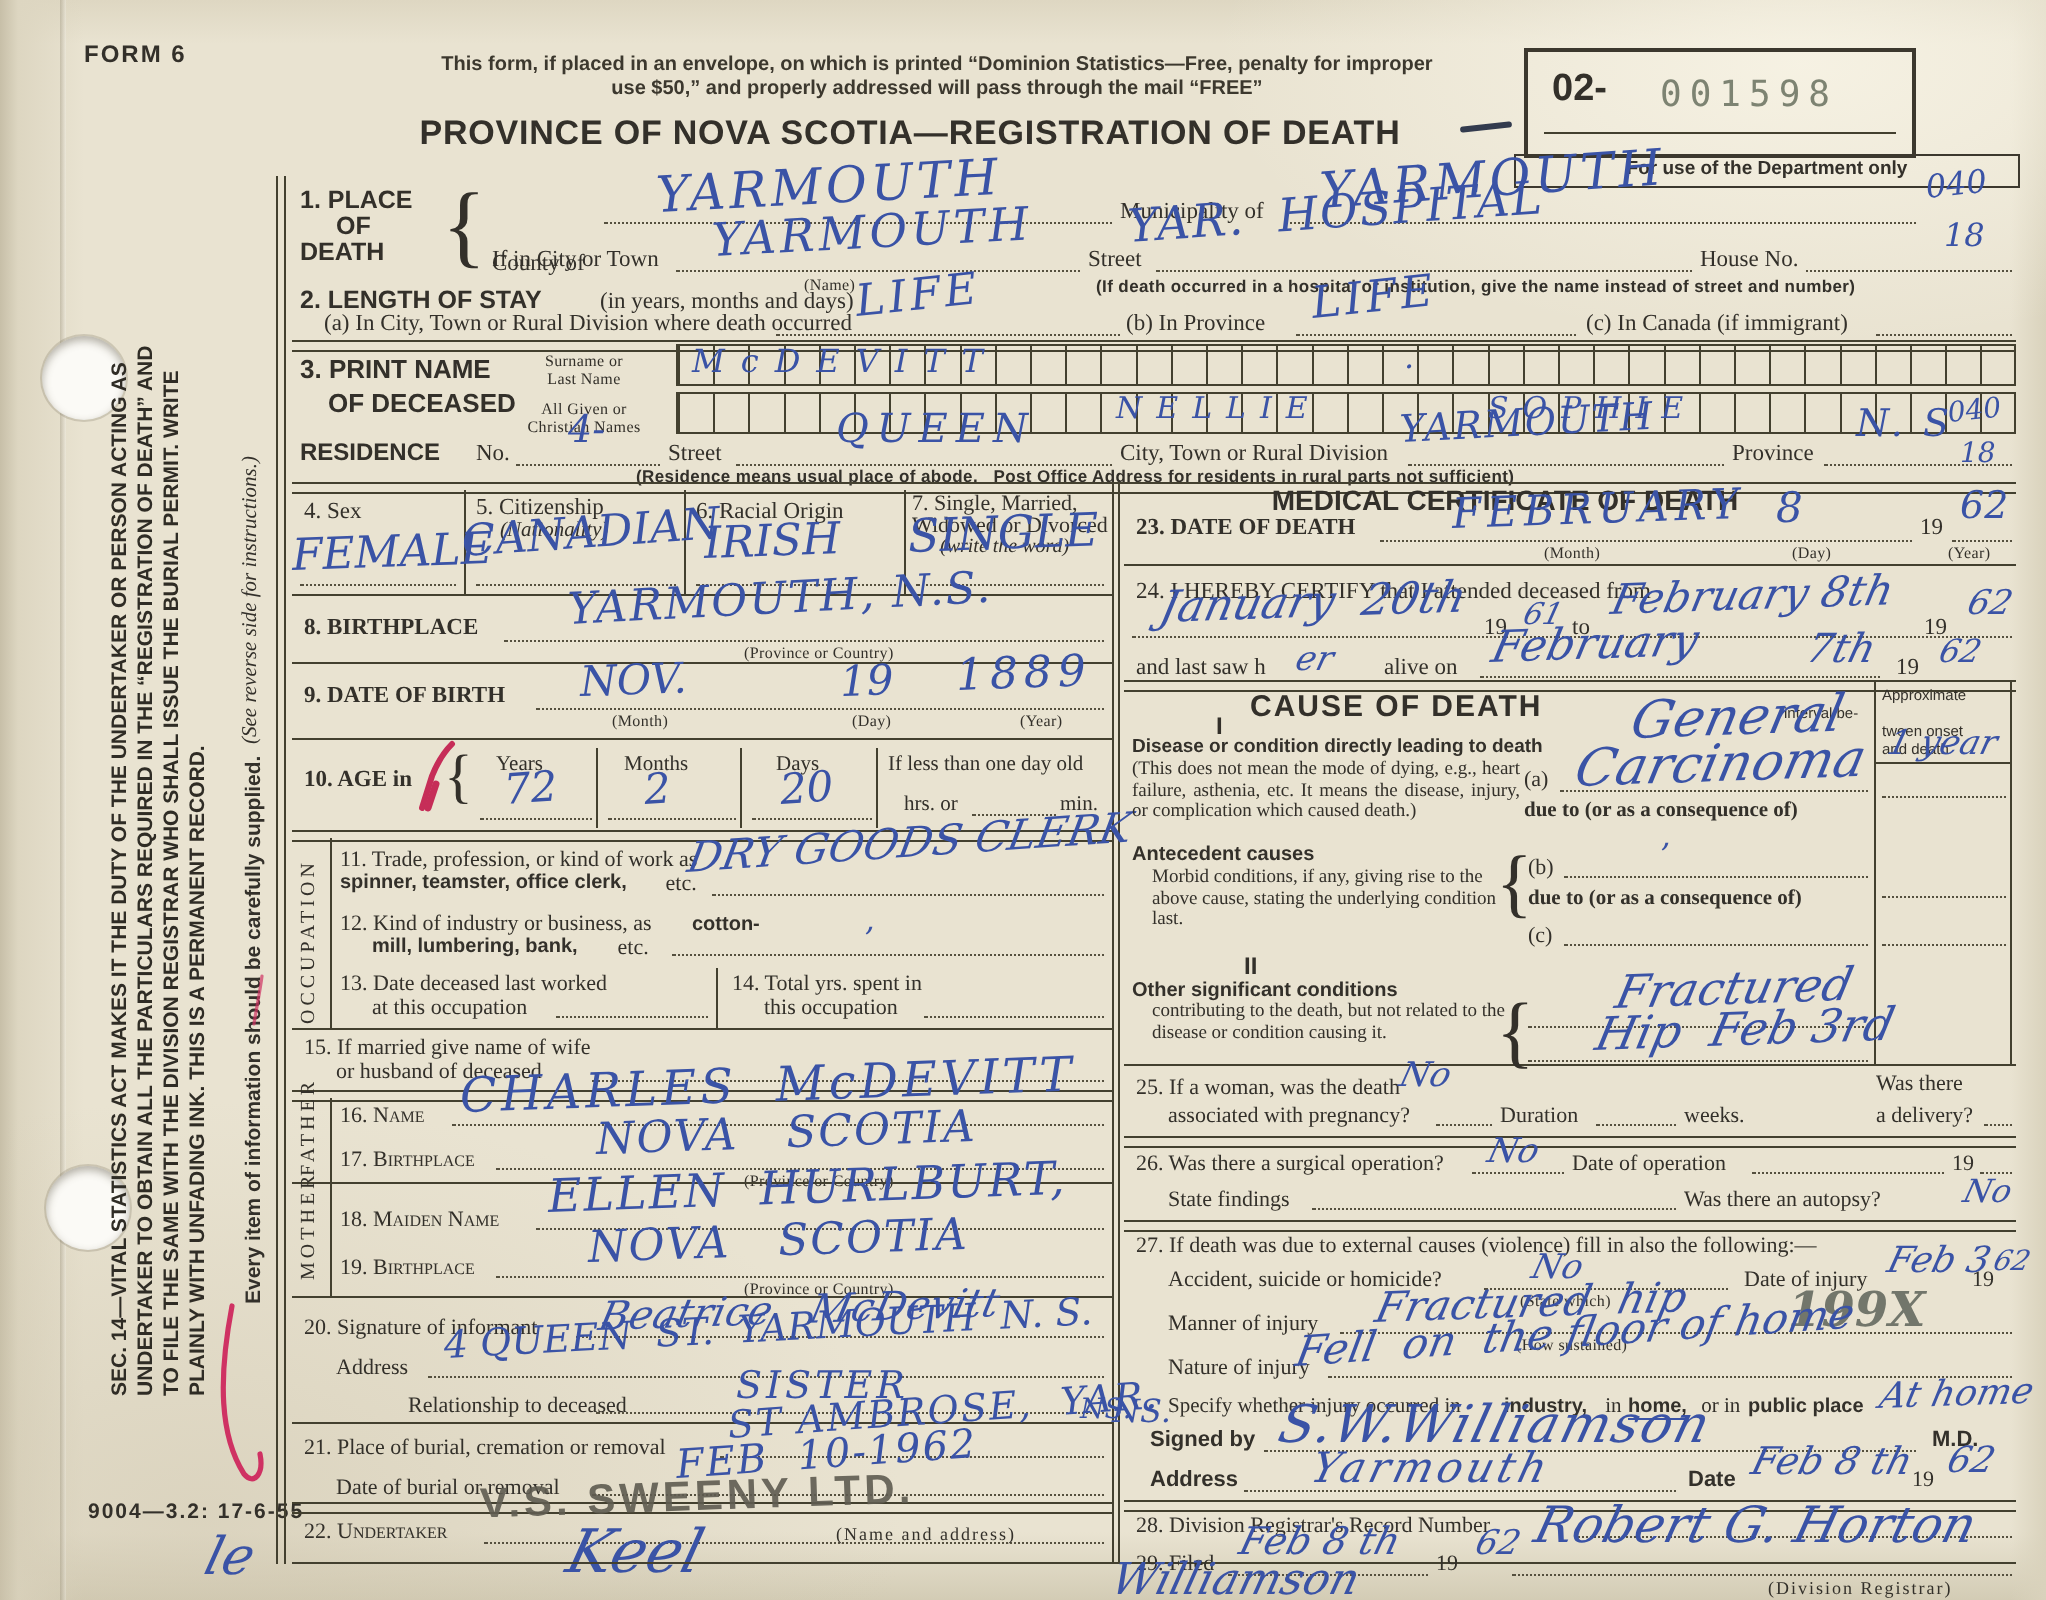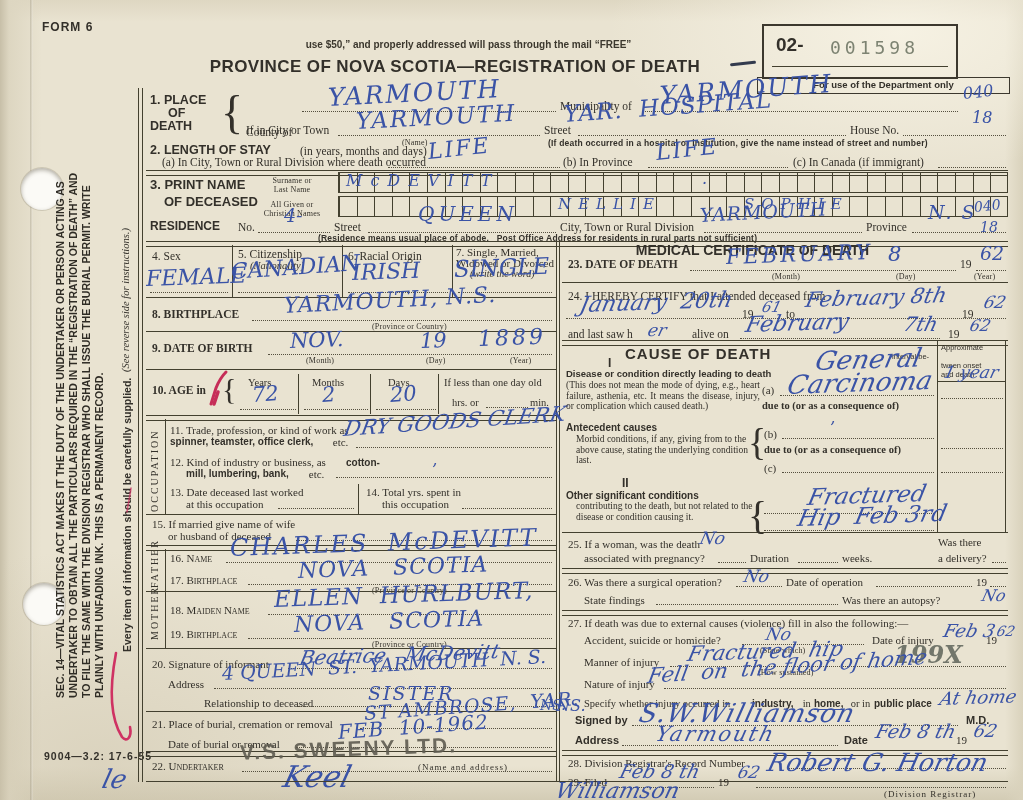--- a/index.html
+++ b/index.html
@@ -45,20 +45,21 @@
 </style>
 </head>
 <body>
 
 <div id="page">
   <div class="crease"></div>
   <div class="hole" style="left:21px;top:168px;"></div>
   <div class="hole" style="left:23px;top:583px;"></div>
 
   <span class="abs sans b" style="left:42px;top:20px;font-size:12px;letter-spacing:1px;">FORM 6</span>
+  <span class="abs sans b" style="left:196px;top:27px;width:545px;text-align:center;font-size:10px;color:#3c382e;">This form, if placed in an envelope, on which is printed “Dominion Statistics—Free, penalty for improper</span>
   <span class="abs sans b" style="left:196px;top:39px;width:545px;text-align:center;font-size:10px;color:#3c382e;">use $50,” and properly addressed will pass through the mail “FREE”</span>
   <span class="abs sans b" style="left:175px;top:57px;width:560px;text-align:center;font-size:17px;letter-spacing:.4px;">PROVINCE OF NOVA SCOTIA—REGISTRATION OF DEATH</span>
 
   <div class="abs" style="left:762px;top:24px;width:192px;height:51px;border:2.2px solid #3c382e;">
     <span class="abs sans b" style="left:12px;top:8px;font-size:19px;">02-</span>
     <span class="abs stampnum" style="left:66px;top:11px;font-size:18px;">001598</span>
     <i class="hr" style="left:8px;top:40px;width:176px;"></i>
   </div>
   <div class="abs" style="left:730px;top:62px;width:26px;height:3px;background:#333b4e;transform:rotate(-6deg);border-radius:2px;"></div>
   <div class="abs sans b" style="left:757px;top:77px;width:251px;height:15px;border:1.4px solid #3c382e;text-align:center;font-size:9.5px;line-height:14px;">For use of the Department only</div>
@@ -318,21 +319,21 @@
   <span class="abs sans b" style="left:566px;top:368px;font-size:9.5px;">Disease or condition directly leading to death</span>
   <span class="abs" style="left:566px;top:380px;width:194px;font-size:9.5px;line-height:10.5px;white-space:normal;text-align:justify;">(This does not mean the mode of dying, e.g., heart failure, asthenia, etc.  It means the disease, injury, or complication which caused death.)</span>
   <span class="abs" style="left:762px;top:384px;font-size:11px;">(a)</span>
   <i class="d" style="left:780px;top:395px;width:154px;"></i>
   <span class="hw sk2" style="left:816px;top:348px;font-size:26px;">General</span>
   <span class="hw sk2" style="left:788px;top:372px;font-size:26px;">Carcinoma</span>
   <span class="hw cur" style="left:944px;top:364px;font-size:17px;">1 year</span>
   <i class="d" style="left:941px;top:398px;width:62px;"></i>
   <span class="abs b" style="left:762px;top:400px;font-size:10.5px;">due to (or as a consequence of)</span>
   <span class="abs sans b" style="left:566px;top:422px;font-size:10px;">Antecedent causes</span>
-  <span class="abs" style="left:576px;top:434px;width:176px;font-size:9.5px;line-height:10.5px;white-space:normal;">Morbid conditions, if any, giving from to the above cause, stating the underlying condition last.</span>
+  <span class="abs" style="left:576px;top:434px;width:176px;font-size:9.5px;line-height:10.5px;white-space:normal;">Morbid conditions, if any, giving rise to the above cause, stating the underlying condition last.</span>
   <span class="abs" style="left:748px;top:420px;font-size:38px;font-weight:300;">{</span>
   <span class="abs" style="left:764px;top:428px;font-size:11px;">(b)</span>
   <i class="d" style="left:782px;top:438px;width:152px;"></i>
   <span class="hw" style="left:830px;top:420px;font-size:16px;">’</span>
   <span class="abs b" style="left:764px;top:444px;font-size:10.5px;">due to (or as a consequence of)</span>
   <i class="d" style="left:941px;top:448px;width:62px;"></i>
   <span class="abs" style="left:764px;top:462px;font-size:11px;">(c)</span>
   <i class="d" style="left:782px;top:472px;width:152px;"></i>
   <i class="d" style="left:941px;top:472px;width:62px;"></i>
   <span class="abs sans b" style="left:606px;top:476px;font-size:12px;padding-left:16px;">II</span>

